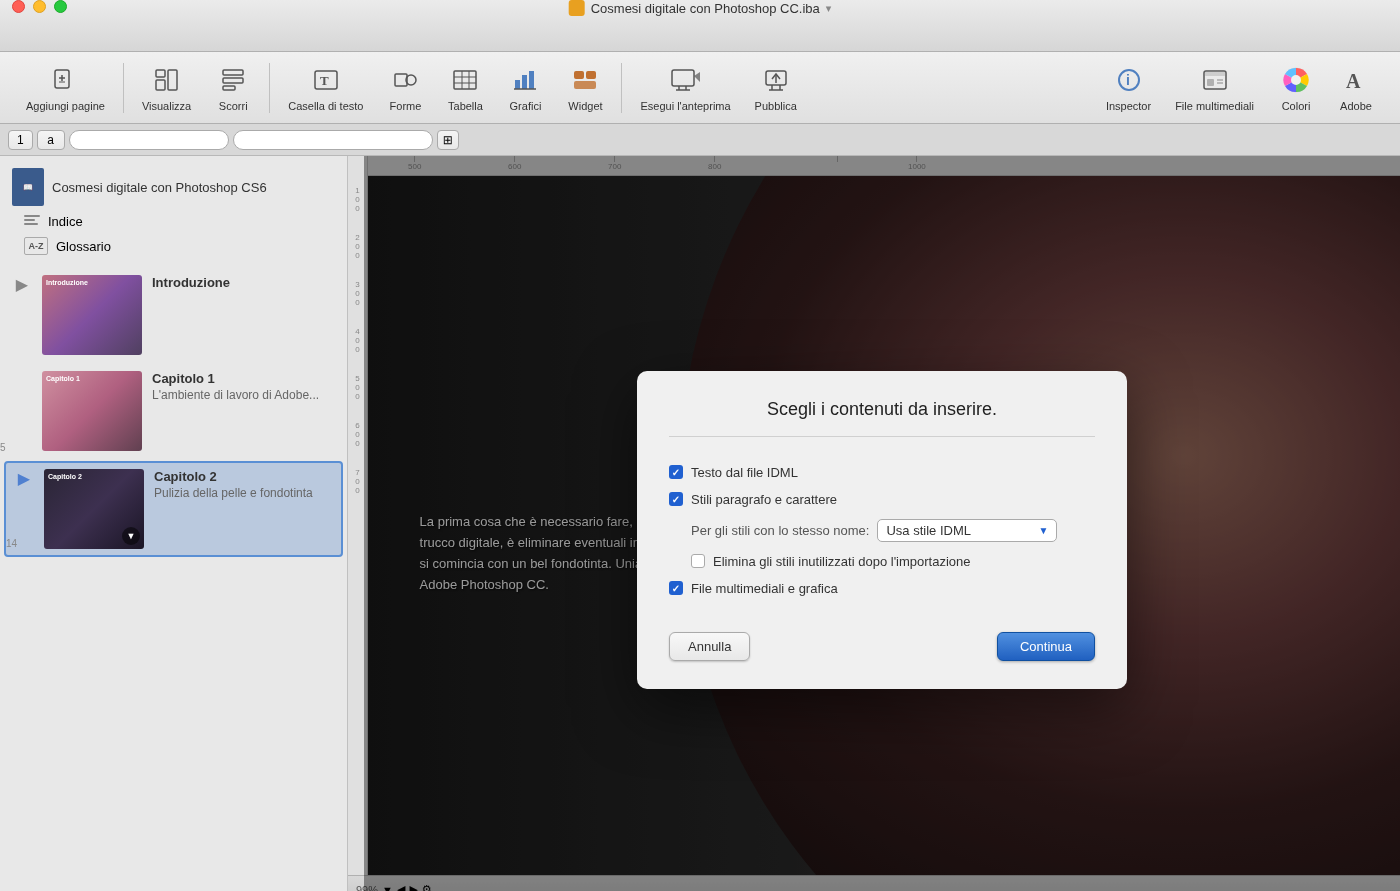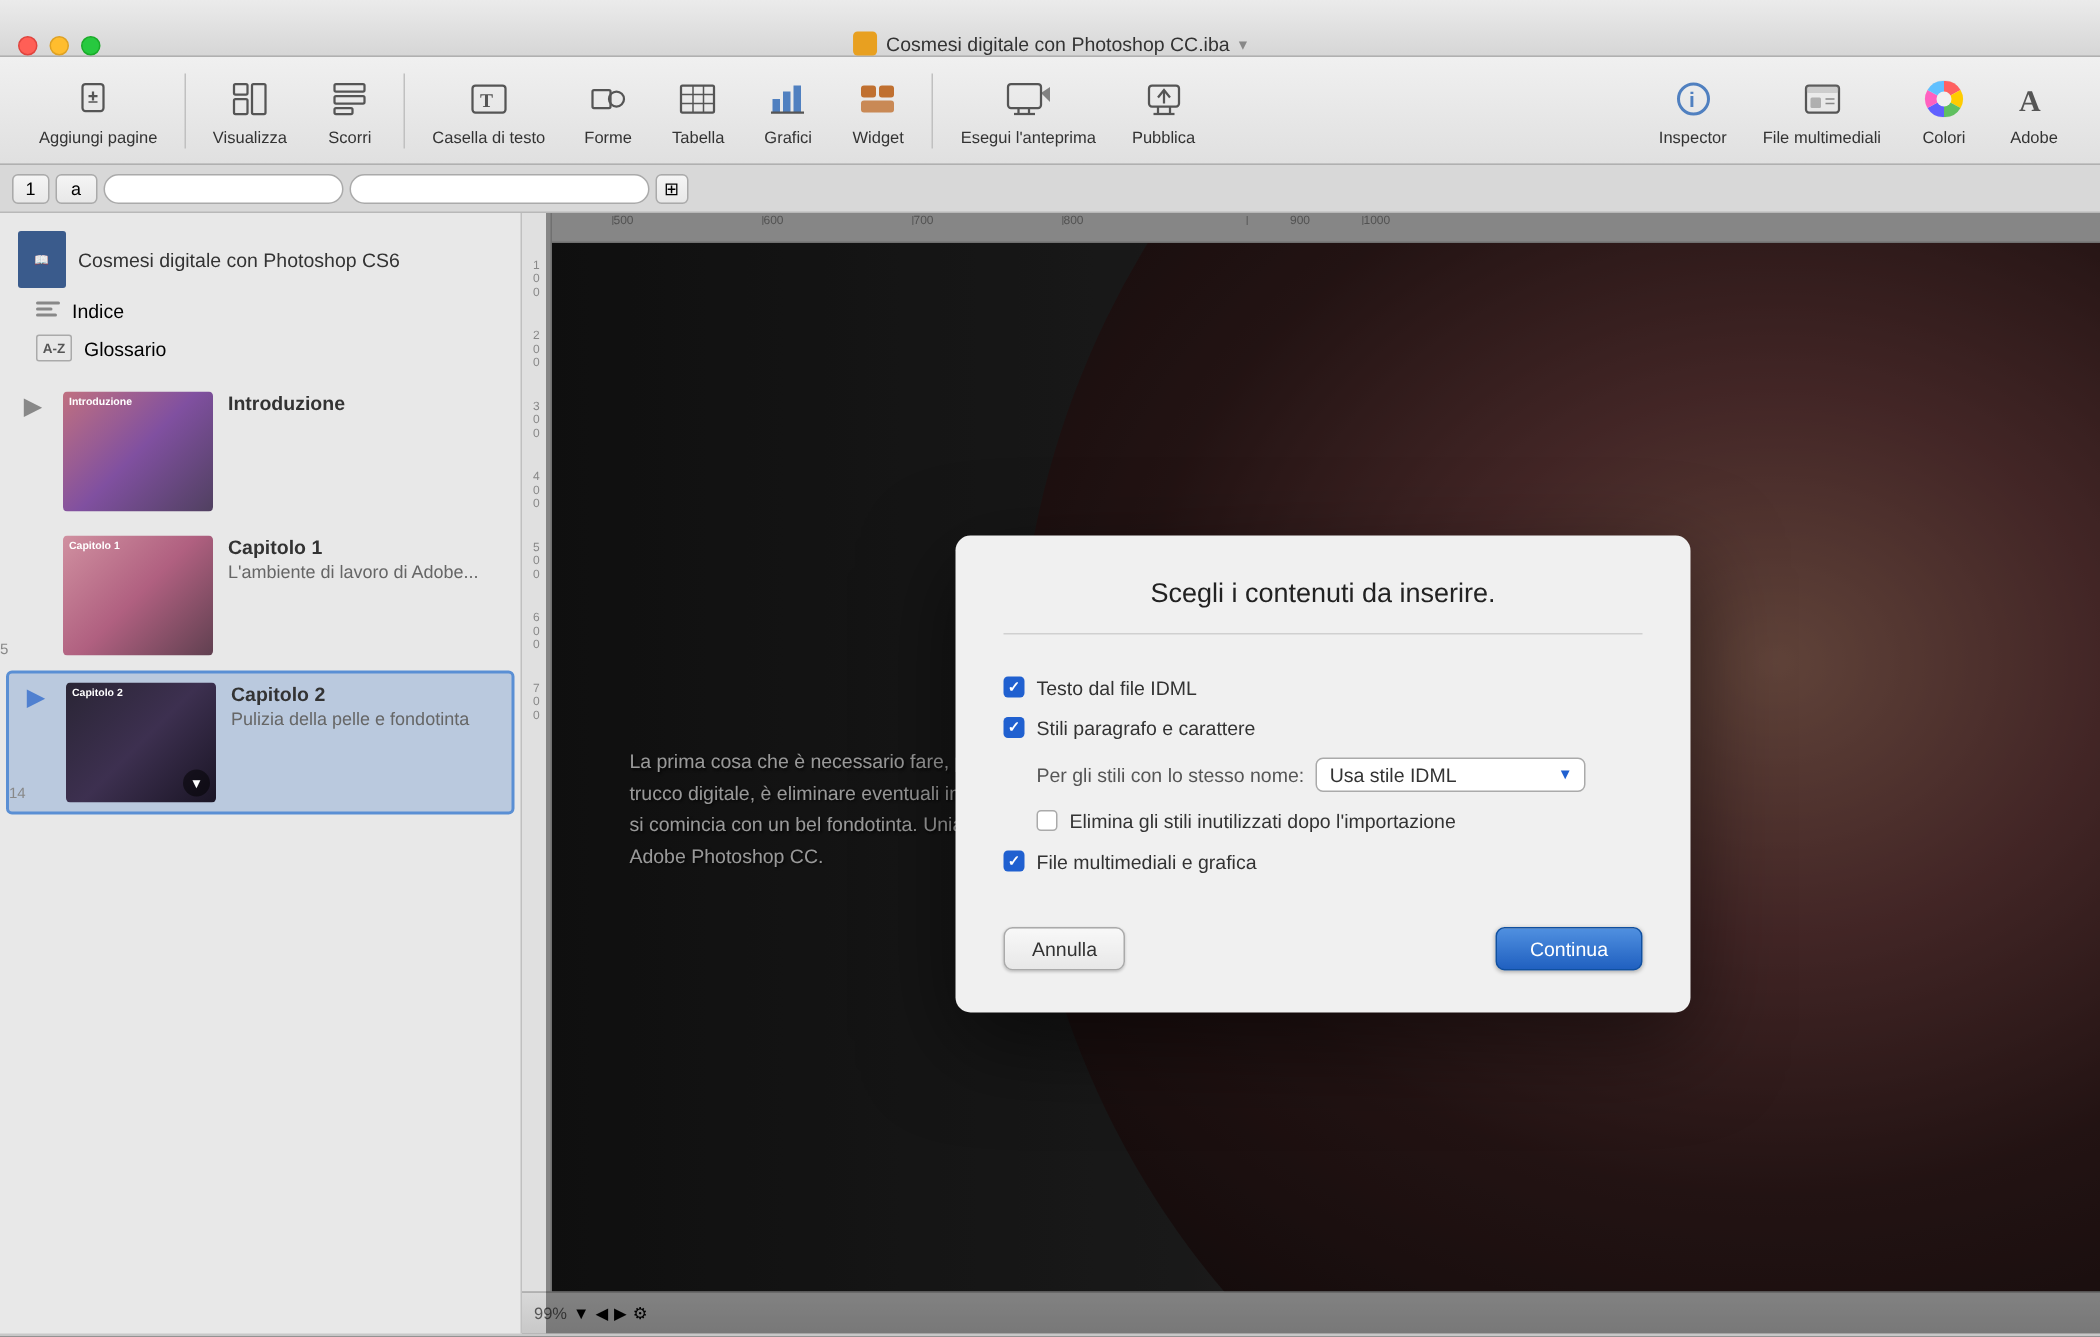--- a/index.html
+++ b/index.html
@@ -1,24 +1,24 @@
 <!DOCTYPE html>
 <html><head>
   <meta charset="utf-8">
   <style>
     * { box-sizing: border-box; margin: 0; padding: 0; }
     body { font-family: -apple-system, BlinkMacSystemFont, 'Helvetica Neue', Arial, sans-serif; font-size: 13px; background: #c8c8c8; width: 1400px; height: 891px; overflow: hidden; }
 
     
     .titlebar {
-      height: 38px;
+      height: 52px;
       background: linear-gradient(to bottom, #ebebeb, #d6d6d6);
       border-bottom: 1px solid #b0b0b0;
       display: flex;
-      align-items: flex-end;
+      align-items: flex-start;
       padding: 0 12px;
       position: relative;
     }
     .traffic-lights { display: flex; gap: 8px; align-items: center; }
     .tl { width: 13px; height: 13px; border-radius: 50%; }
     .tl-close { background: #ff5f56; border: 1px solid #e0443e; }
     .tl-min { background: #ffbd2e; border: 1px solid #dea123; }
     .tl-max { background: #27c93f; border: 1px solid #1aab29; }
     .titlebar-title {
       position: absolute; left: 50%; transform: translateX(-50%);
@@ -287,21 +287,21 @@
       color: white;
       cursor: pointer;
       box-shadow: 0 1px 3px rgba(0,0,0,0.3);
     }
 
     
     .ruler-top-content {
       display: flex; width: 100%; height: 100%; position: relative; overflow: hidden;
     }
     .ruler-mark {
-      position: absolute; display: flex; align-items: center;
+      position: absolute; display: flex; flex-direction: column; align-items: center;
       font-size: 8px; color: #888;
     }
     .ruler-tick { width: 1px; height: 6px; background: #aaa; }
 
     .intro-thumb { background: linear-gradient(135deg, #c07080, #8050a0, #504060); }
     .chapter1-thumb { background: linear-gradient(135deg, #d090a0, #b06080, #604050); }
     .chapter2-thumb { background: linear-gradient(135deg, #2a2535, #3d3050, #1a1525); }
 
     .thumb-label {
       position: absolute; top: 4px; left: 4px; font-size: 7px; color: white; font-weight: bold;

